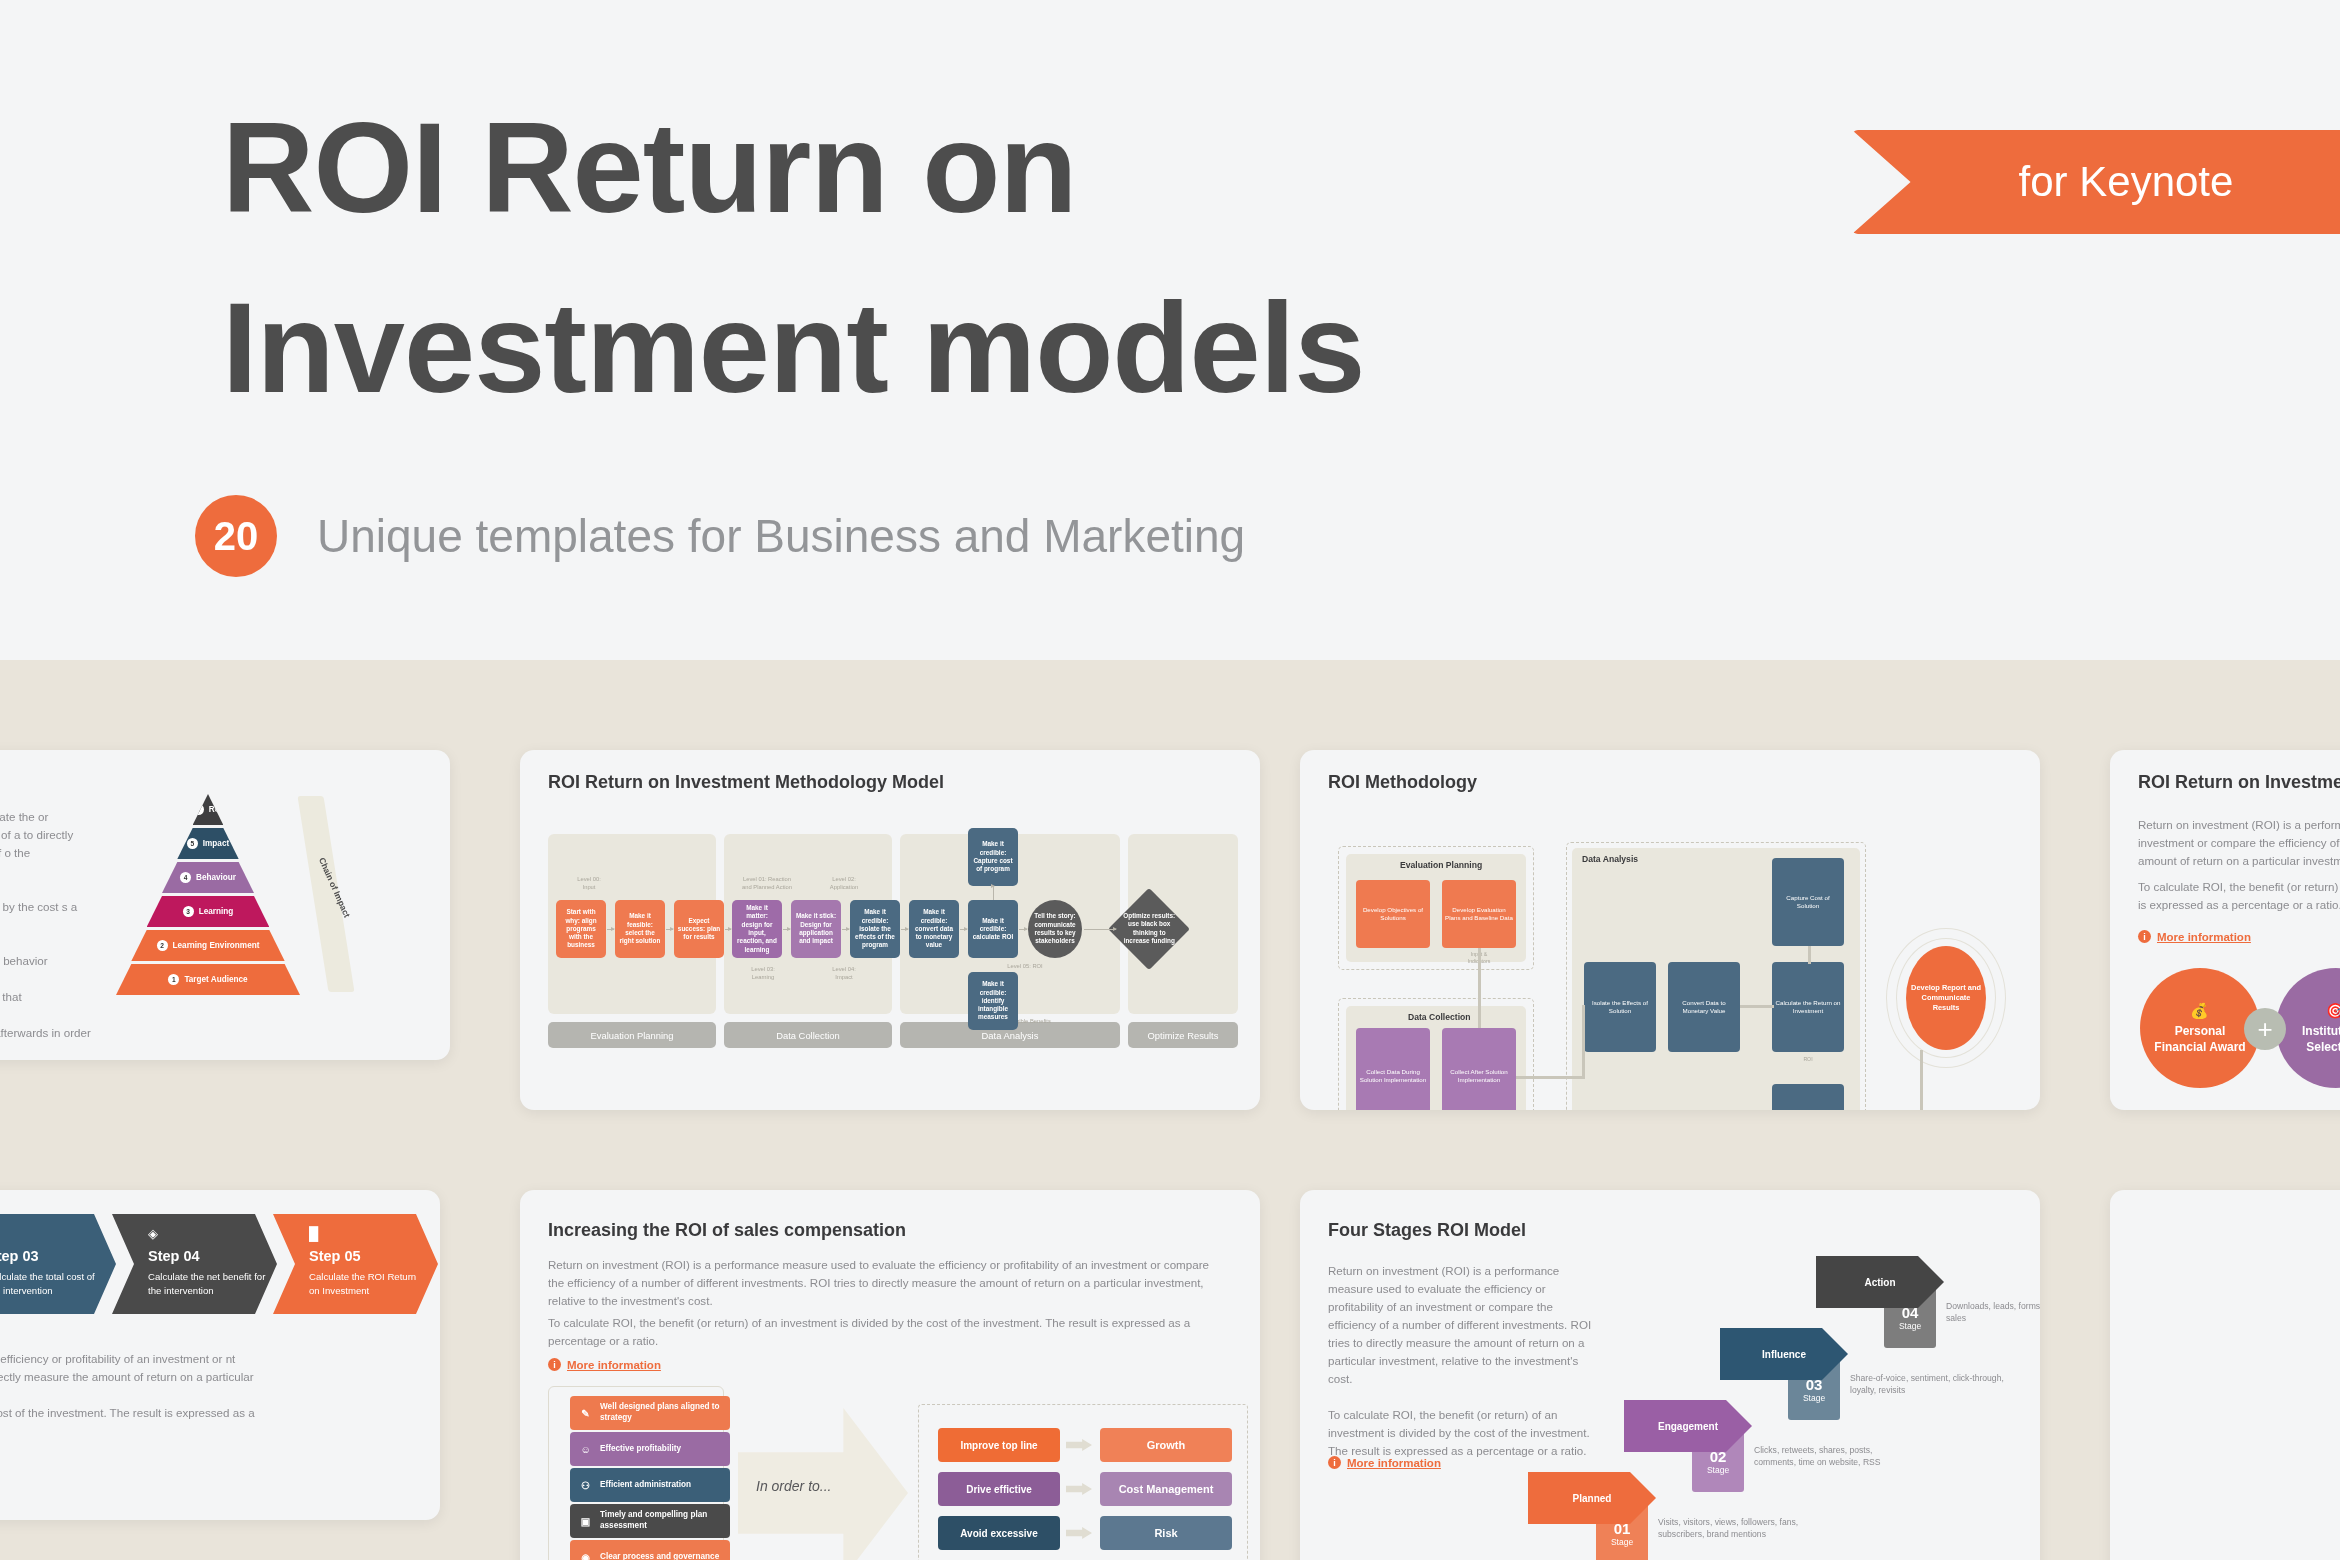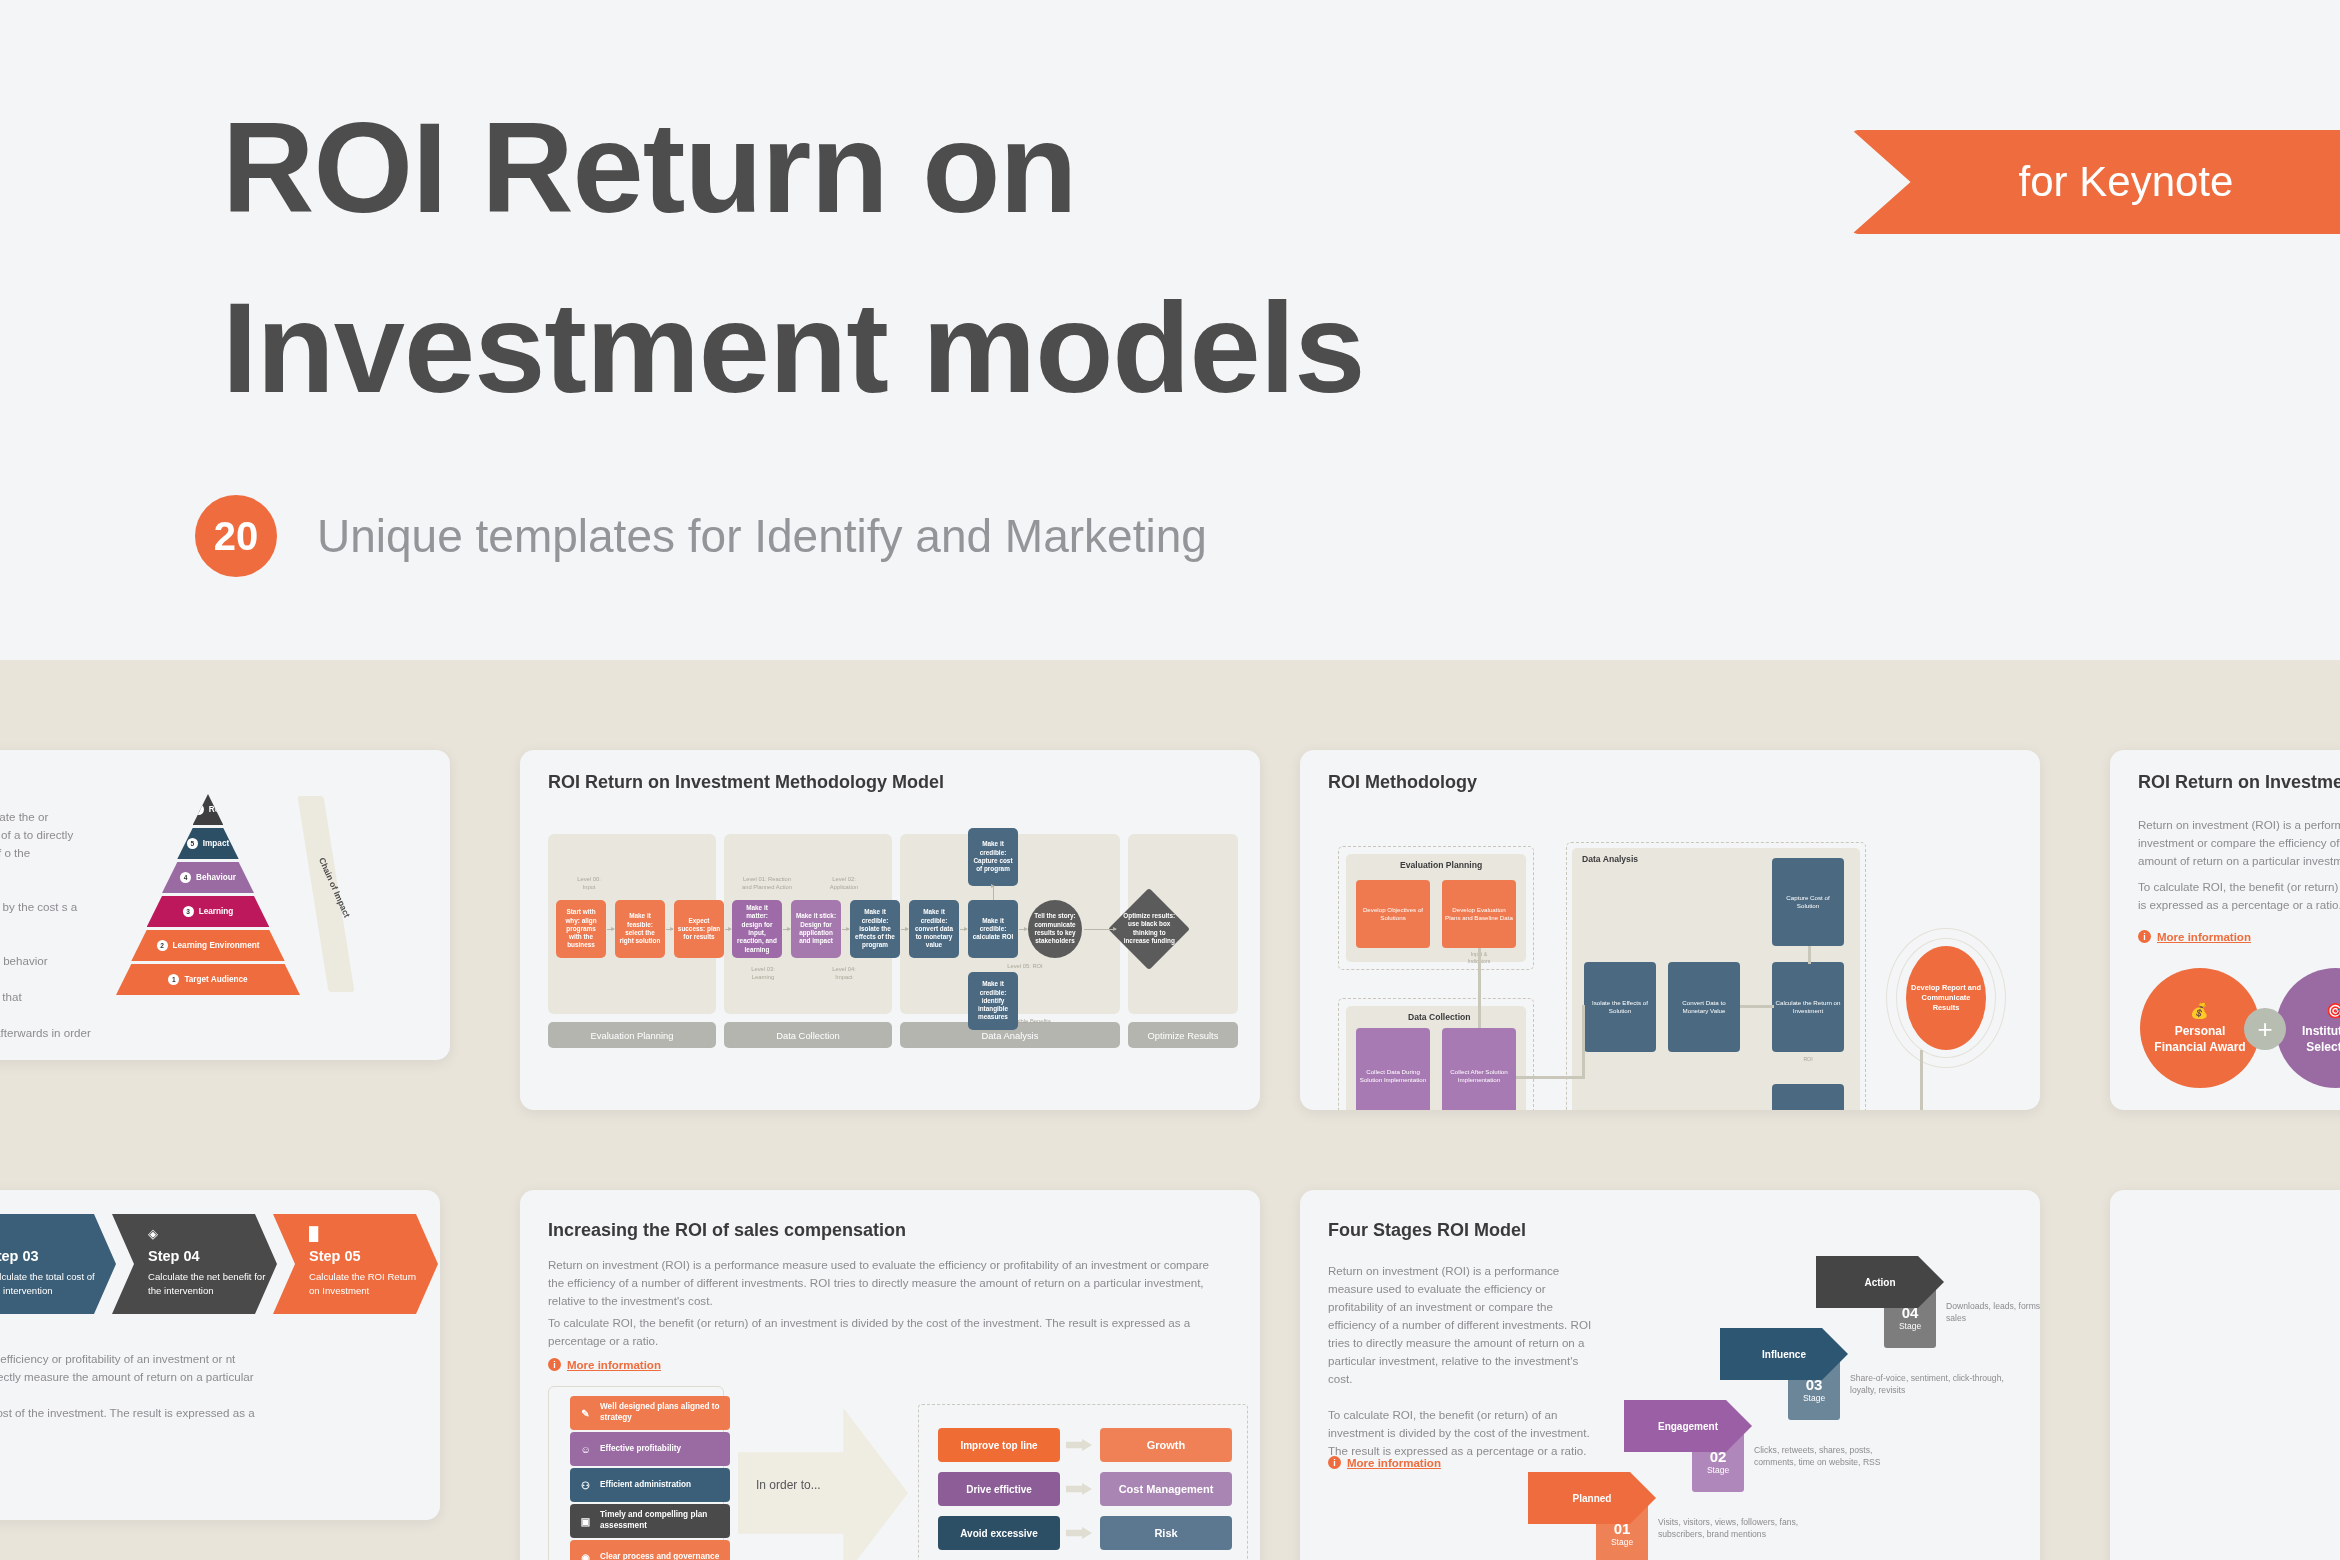--- a/index.html
+++ b/index.html
@@ -100,21 +100,21 @@
 
   
   #card6 { left:520px; top:530px; width:740px; height:400px; }
   #card6 .c-title { position:absolute; left:28px; top:30px; }
   #card6 .c-body { position:absolute; left:28px; width:680px; }
   .lbox { position:absolute; left:22px; width:160px; height:34px; border-radius:4px;
           display:flex; align-items:center; gap:7px; padding:0 8px; color:#fff; font-size:8.2px; line-height:1.3; font-weight:700;}
   .lbox .bi { width:15px;height:15px;display:flex;align-items:center;justify-content:center;font-size:10px;flex:none; }
   .bigarrow { position:absolute; left:190px; top:22px; width:170px; height:170px; background:#efece2;
               clip-path: polygon(0 26%, 62% 26%, 62% 0, 100% 50%, 62% 100%, 62% 74%, 0 74%); }
-  .ioText { position:absolute; left:208px; top:92px; font-size:12px; color:#57575a; }
+  .ioText { position:absolute; left:208px; top:92px; font-size:14px; color:#57575a;font-style:italic; }
   .rbox { position:absolute; height:34px; border-radius:4px; color:#fff;
           display:flex; align-items:center; justify-content:center; font-size:10px; font-weight:700;}
   .rarrow { position:absolute; width:26px; height:12px; background:#e0ddd2;
             clip-path: polygon(0 22%, 62% 22%, 62% 0, 100% 50%, 62% 100%, 62% 78%, 0 78%); }
   .rwrap { position:absolute; left:370px; top:18px; width:330px; height:180px; border:1px dashed #cbc8bd; border-radius:4px; }
 
   
   #card7 { left:1300px; top:530px; width:740px; height:400px; }
   #card7 .c-title { position:absolute; left:28px; top:30px; }
   #card7 .c-body { position:absolute; left:28px; top:72px; width:270px; }
@@ -133,21 +133,21 @@
 </head>
 <body>
 
 <div id="hero">
   <h1 id="hero-title">
     <span>ROI Return on</span>
     <span class="line2">Investment models</span>
   </h1>
   <div id="badge-row">
     <div id="badge-circle">20</div>
-    <div id="badge-text">Unique templates for Identify and Marketing</div>
+    <div id="badge-text">Unique templates for Business and Marketing</div>
   </div>
   <div id="ribbon">
     <span>for Keynote</span>
   </div>
 </div>
 
 <div id="gallery">
 
   <div class="card" id="card1">
     <div class="txt c-body">

